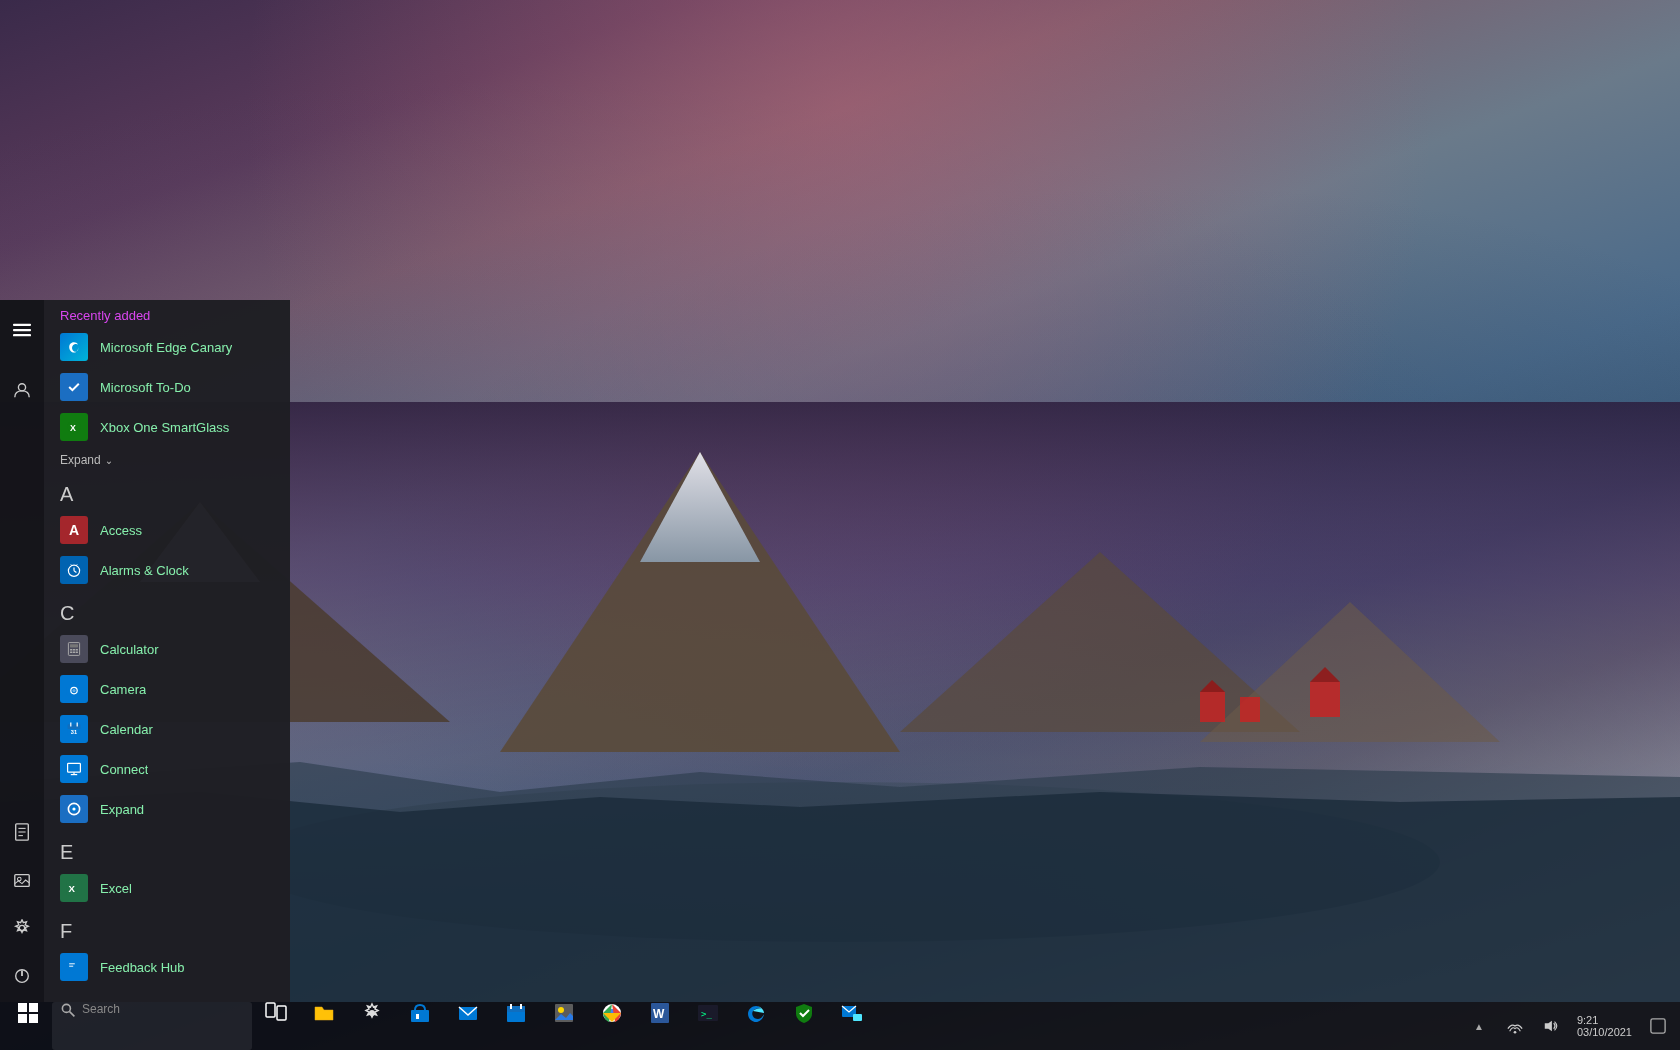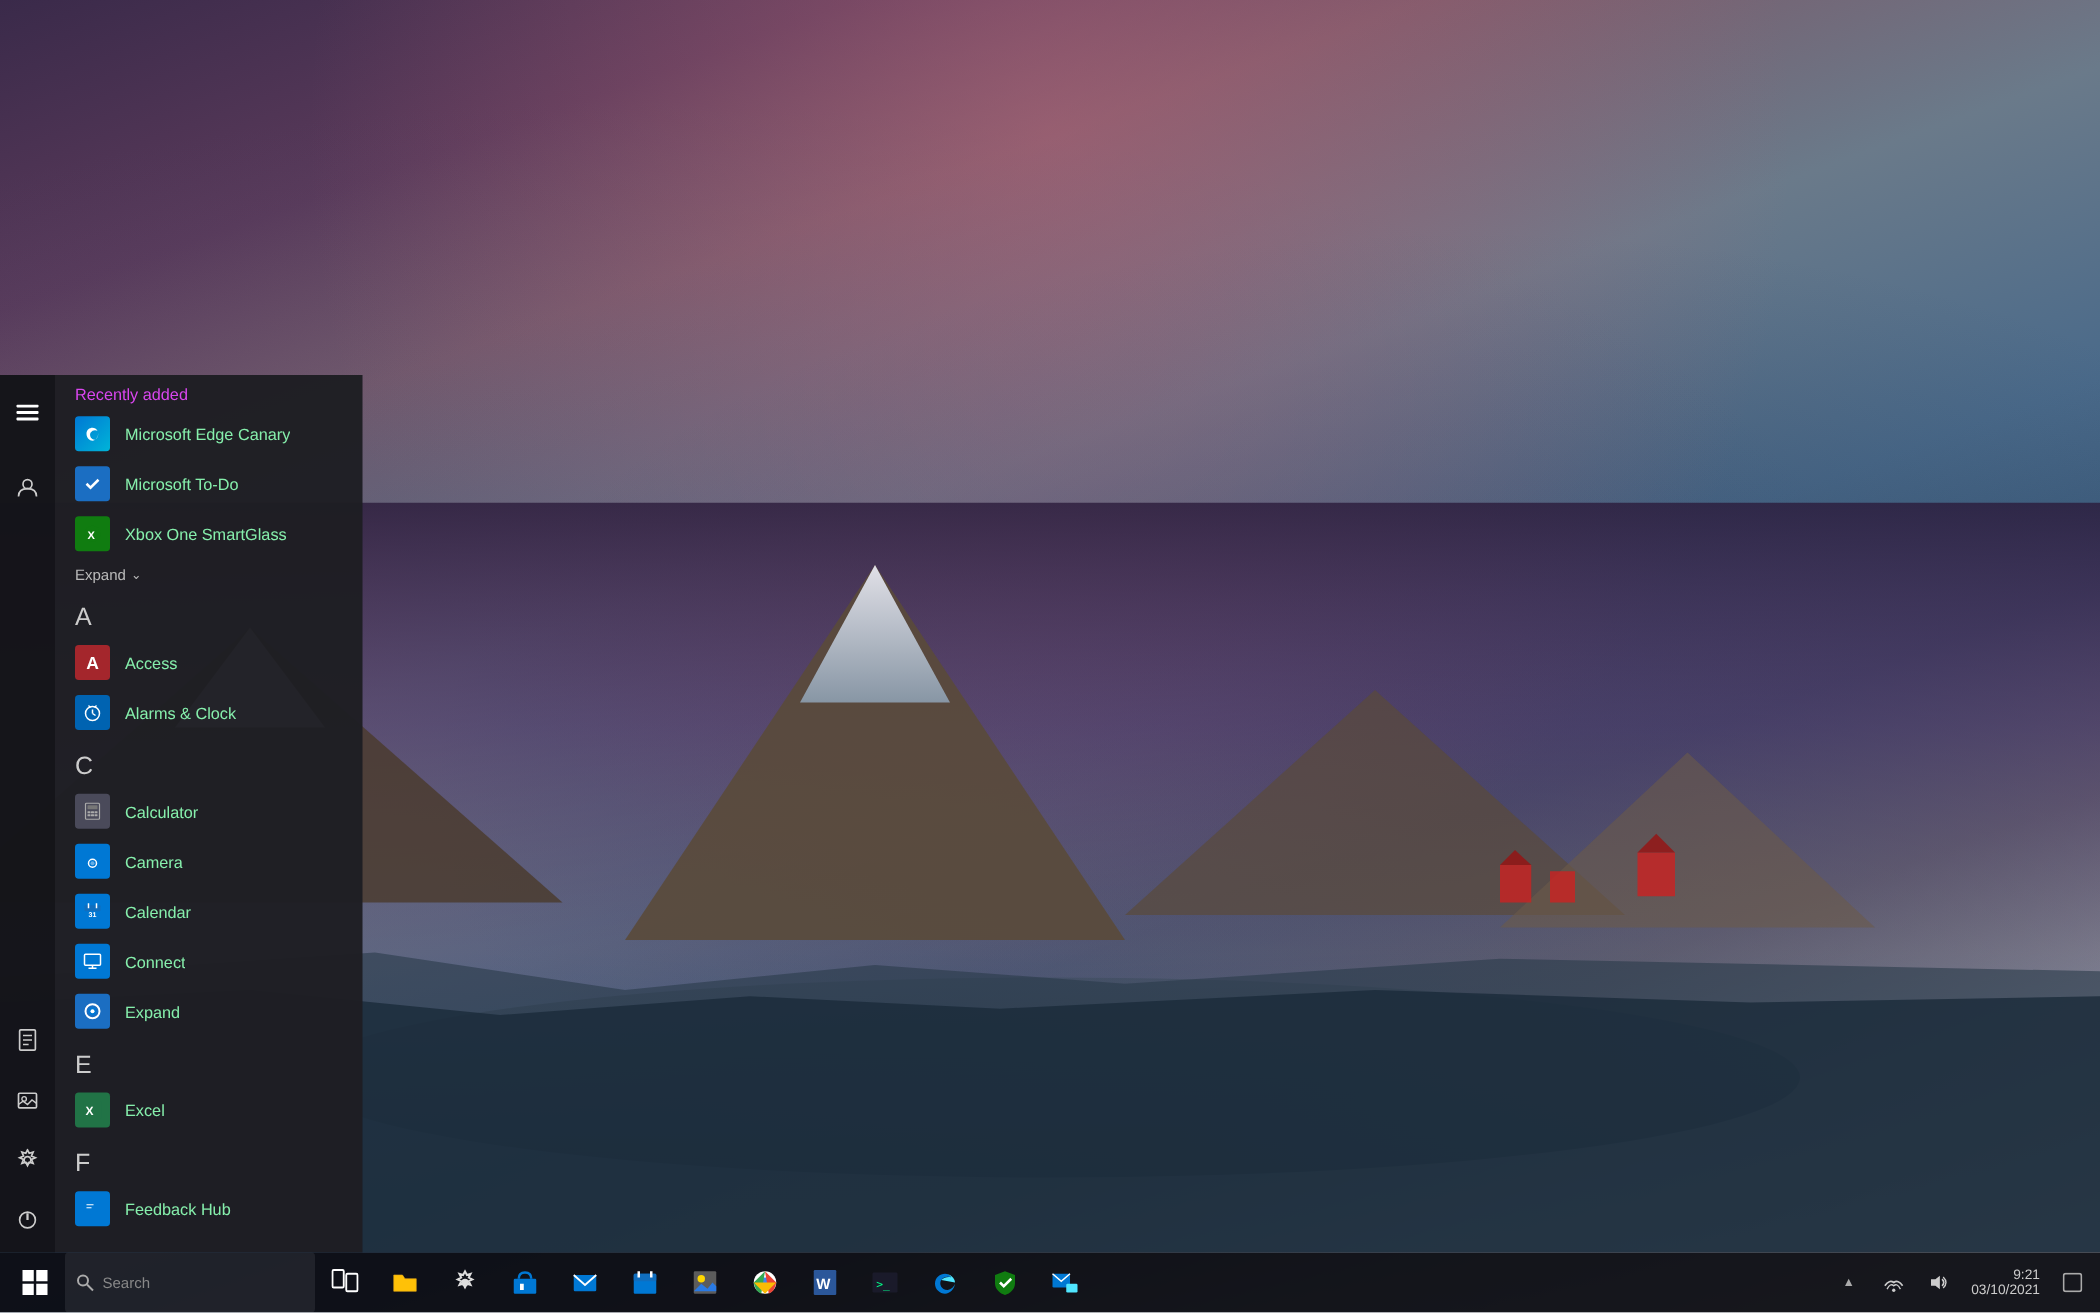--- a/index.html
+++ b/index.html
@@ -41,21 +41,20 @@
       display: flex;
       align-items: center;
       z-index: 100;
       padding: 0 4px;
     }
 
     .taskbar-icon {
       width: 48px;
       height: 48px;
       display: flex;
-      align-items: center;
       justify-content: center;
       cursor: pointer;
       flex-shrink: 0;
     }
 
     .taskbar-icon svg {
       width: 22px;
       height: 22px;
     }
 
@@ -73,21 +72,21 @@
       align-items: center;
       justify-content: center;
       cursor: pointer;
       color: #ccc;
       font-size: 13px;
     }
 
     .tray-clock {
       display: flex;
       flex-direction: column;
-      align-items: flex-end;
+      align-items: flex-start;
       justify-content: center;
       color: #ccc;
       font-size: 11px;
       padding: 0 8px;
       height: 48px;
       cursor: pointer;
     }
 
     
     #sidebar-strip {

